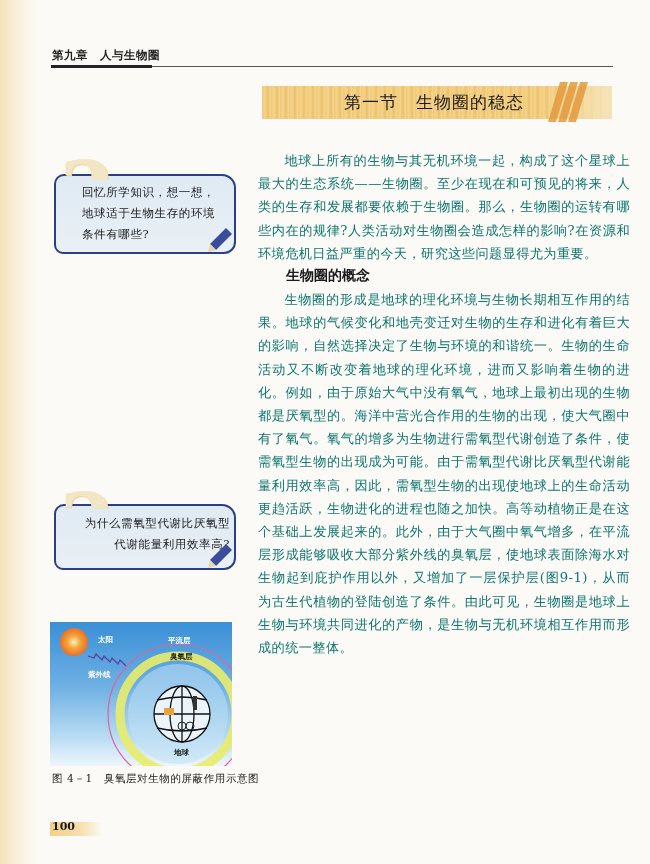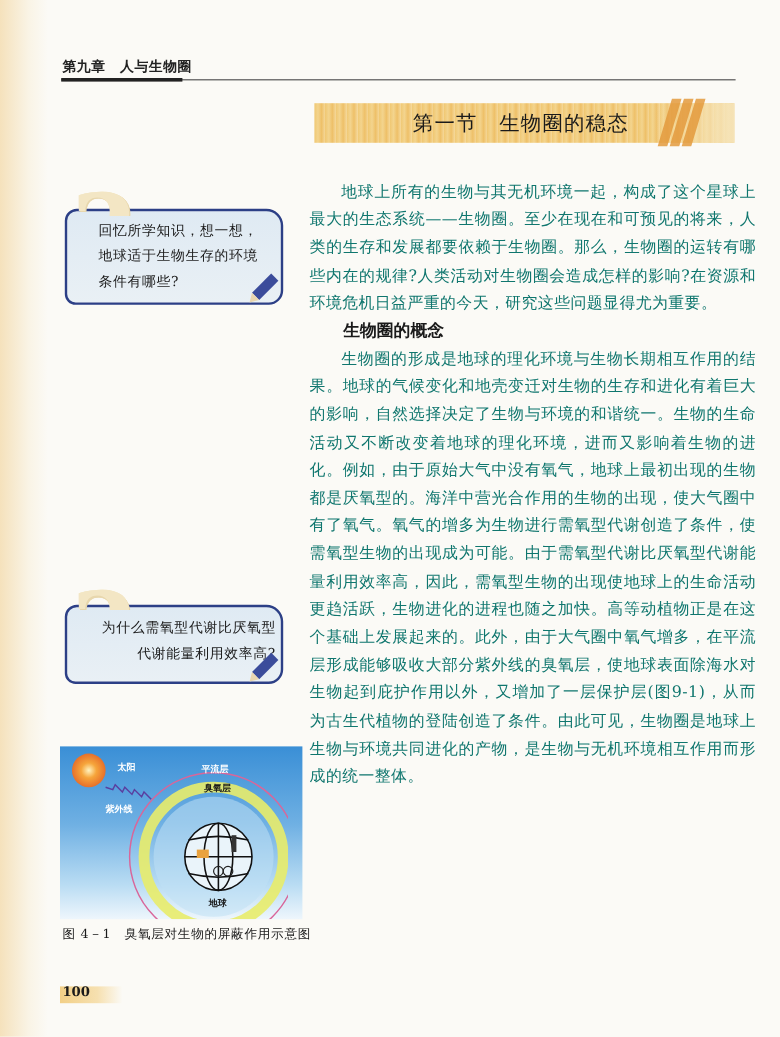--- a/index.html
+++ b/index.html
@@ -64,21 +64,21 @@
     }
     .think-text { position: absolute; }
     .qmark {
       position: absolute;
       font-family: "DejaVu Serif", serif; font-weight: bold;
       color: #f3e6c4; font-size: 88px; line-height: 1;
       text-shadow: 1px 1px 0 #e8d7ad;
     }
     .pencil { position: absolute; }
     .figure {
-      position: absolute; left: 50px; top: 622px; width: 202px; height: 144px; overflow: hidden;
+      position: absolute; left: 50px; top: 622px; width: 182px; height: 144px; overflow: hidden;
       background: linear-gradient(180deg, #3a8fd6 0%, #6fb0e3 45%, #b9dcf3 80%, #eef6fc 100%);
     }
     .fig-label {
       position: absolute; font-size: 7.5px; font-weight: bold; color: #fff; white-space: nowrap;
       font-family: "DejaVu Sans", "Liberation Sans", sans-serif;
     }
     .fig-label.dark { color: #1a1a1a; }
     .caption {
       position: absolute; left: 52px; top: 772px;
       font-size: 10.5px; color: #1a1a1a; letter-spacing: 0.6px; white-space: pre;

